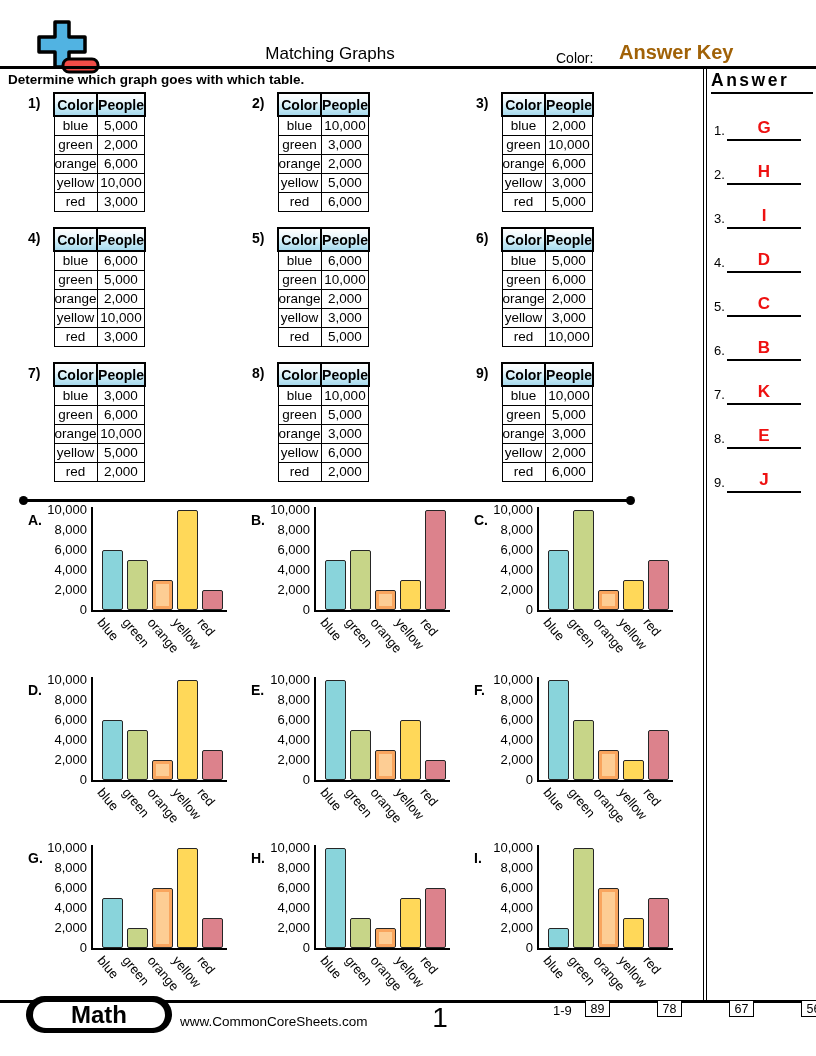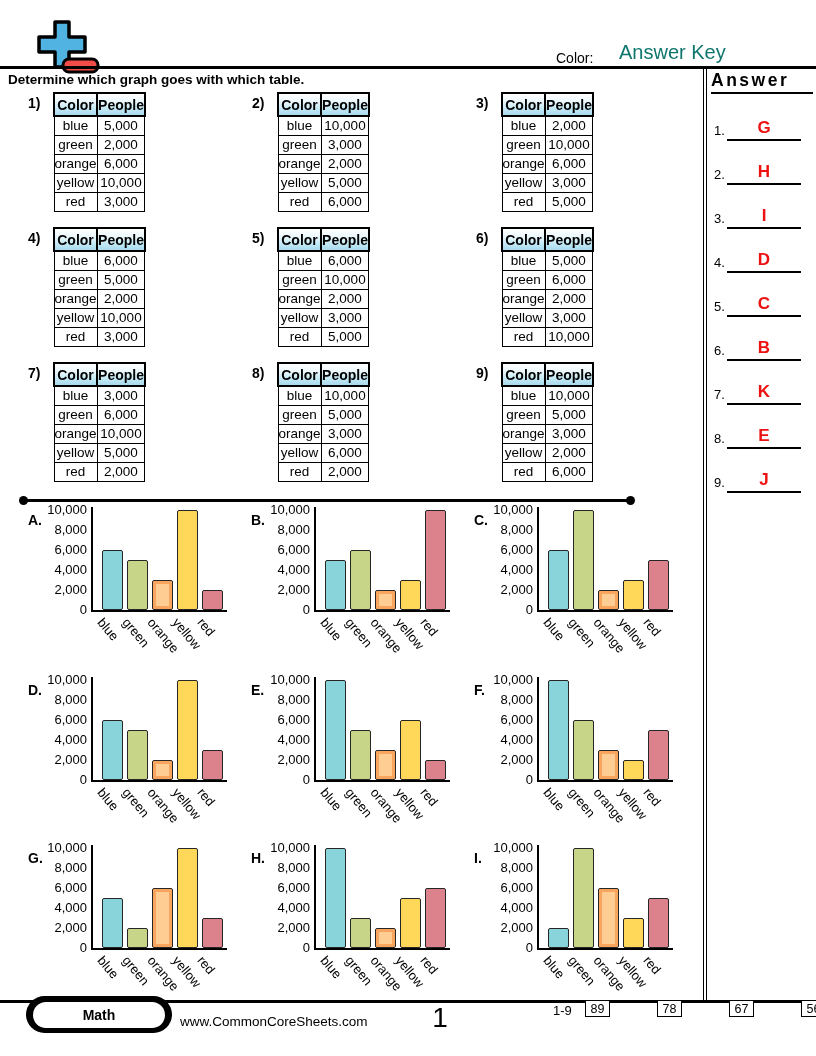--- a/index.html
+++ b/index.html
@@ -4,21 +4,21 @@
 <style>
   *{margin:0;padding:0;box-sizing:border-box;}
   html,body{background:#fff;}
   body{width:816px;height:1056px;position:relative;font-family:"Liberation Sans",sans-serif;color:#000;overflow:hidden;}
   .page{position:absolute;inset:0;background:#fff;}
 
   
   .logo{position:absolute;left:26px;top:19px;}
   .title{position:absolute;left:180px;top:44px;width:300px;text-align:center;font-size:17px;}
   .name-label{position:absolute;left:556px;top:50px;font-size:14px;}
-  .answer-key{position:absolute;left:619px;top:41px;font-size:20px;font-weight:normal;color:#0f766e;}
+  .answer-key{position:absolute;left:619px;top:41px;font-size:20px;font-weight:bold;color:#a16207;}
   .header-rule{position:absolute;left:0;top:66px;width:816px;height:3px;background:#000;}
   .instruction{position:absolute;left:8px;top:72px;font-size:13.5px;font-weight:bold;}
 
   
   .answers-panel{position:absolute;left:703px;top:69px;width:113px;height:931px;border-left:4px double #000;}
   .answers-title{display:block;margin:1px 3px 0 4px;padding-bottom:1px;font-size:17.5px;font-weight:bold;letter-spacing:2.5px;border-bottom:2px solid #000;}
   .answer-item{position:absolute;left:0;width:100%;height:30px;}
   .answer-num{position:absolute;left:7px;top:8px;font-size:13px;}
   .answer-line{position:absolute;left:20px;top:0;width:74px;height:26px;border-bottom:2px solid #000;display:flex;align-items:flex-end;justify-content:center;}
   .answer-letter{font-size:17px;font-weight:bold;color:#ee1111;line-height:22px;}
@@ -42,38 +42,39 @@
   .chart-letter{position:absolute;left:3px;top:7px;font-size:14px;font-weight:bold;}
   .ytick{position:absolute;left:0;width:62px;text-align:right;font-size:13px;}
   .axis-y{position:absolute;left:66px;top:2px;width:2px;height:105px;background:#000;}
   .axis-x{position:absolute;left:66px;top:105px;width:136px;height:2px;background:#000;}
   .bar{position:absolute;width:21px;border:1.5px solid #262626;border-radius:2px;}
   .xlabel{position:absolute;font-size:13px;white-space:nowrap;transform-origin:0 0;transform:rotate(50deg);}
 
   
   .footer-rule{position:absolute;left:0;top:1000px;width:816px;height:3px;background:#000;}
   .math-pill{position:absolute;left:26px;top:996px;width:146px;height:37px;background:#000;border-radius:19px;display:flex;align-items:center;justify-content:center;}
-  .math-pill-inner{width:132px;height:26px;background:#fff;border-radius:13px;display:flex;align-items:center;justify-content:center;font-size:14px;font-weight:bold;}
+  .math-pill-inner{width:132px;height:26px;background:#fff;border-radius:13px;display:flex;align-items:center;justify-content:center;font-size:24px;font-weight:bold;}
   .site-url{position:absolute;left:180px;top:1014px;font-size:13.5px;}
   .page-number{position:absolute;left:400px;top:1002px;width:80px;text-align:center;font-size:28px;}
   .score-label{position:absolute;left:553px;top:1003px;font-size:13px;}
   .score-boxes{position:absolute;left:586px;top:1000px;display:flex;gap:48px;}
   .score-box{width:25px;height:17px;border:1px solid #000;margin-left:-1px;display:flex;align-items:center;justify-content:center;font-size:12.5px;background:#fff;}
   .score-box.hl{background:#cfe0f5;}
 </style>
 </head>
 <body>
 
 <div class="page">
 
   <svg class="logo" width="80" height="60" viewBox="0 0 80 60">
     <path d="M29 3 h14 v15 h16 v15 h-16 v15 h-14 v-15 h-16 v-15 h16 z" fill="#51b3e2" stroke="#000" stroke-width="3.5" stroke-linejoin="round"></path>
     <rect x="37" y="40" width="35" height="13" rx="6" fill="#f14c47" stroke="#000" stroke-width="3"></rect>
   </svg>
 
+  <div class="title">Matching Graphs</div>
   <div class="name-label">Color:</div>
   <div class="answer-key">Answer Key</div>
   <div class="header-rule"></div>
   <div class="instruction">Determine which graph goes with which table.</div>
 
   <aside class="answers-panel">
     <span class="answers-title">Answer</span>
     <div id="answers-list">
         <div class="answer-item" style="top: 46px;">
           <span class="answer-num">1.</span>

